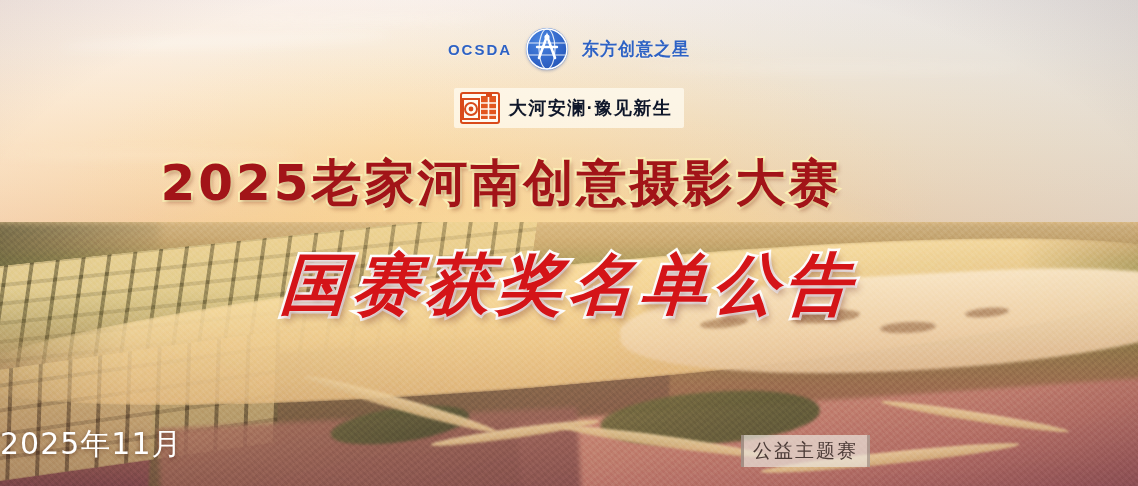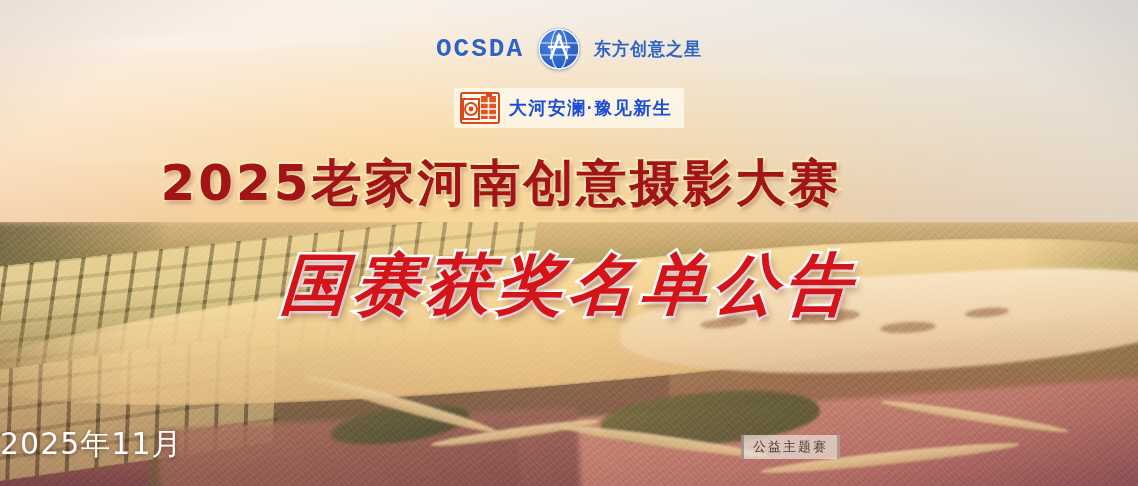--- a/index.html
+++ b/index.html
@@ -197,22 +197,22 @@
     pointer-events:none;
   }
 
   
   .logo-row{
     position:absolute; left:0; top:28px; width:1138px;
     display:flex; align-items:center; justify-content:center; gap:14px;
     z-index:6;
   }
   .ocsda-text{
-    font-family:Liberation Mono, monospace;
-    font-size:26px; font-weight:700; letter-spacing:2px;
+    font-family:Liberation Sans, sans-serif;
+    font-size:15px; font-weight:700; letter-spacing:2px;
     color:#2e62c4;
     text-shadow:0 1px 1px rgba(255,255,255,.55);
   }
   .globe{
     width:42px; height:42px; border-radius:50%;
     background:radial-gradient(circle at 36% 30%, #4b86e0 0%, #2f63c6 58%, #1d4aa5 100%);
     position:relative; flex:none;
     box-shadow:0 1px 3px rgba(40,70,140,.35);
   }
   .globe svg{ position:absolute; left:0; top:0; }
@@ -237,21 +237,21 @@
   }
   .seal-mark{
     width:40px; height:32px; flex:none;
     border:2px solid #d94a1a; border-radius:3px;
     position:relative; background:rgba(255,255,255,.55);
   }
   .seal-mark svg{ position:absolute; left:0; top:0; }
   .seal-text{
     font-family:Liberation Sans, sans-serif;
     font-size:18px; font-weight:700; letter-spacing:1.5px;
-    color:#1d4ed8; white-space:nowrap;
+    color:#0f172a; white-space:nowrap;
   }
 
   
   .title-main{
     position:absolute; left:0; top:150px; width:1002px;
     text-align:center; z-index:7;
     font-family:"DejaVu Sans",sans-serif;
     font-size:50px; font-weight:700; letter-spacing:3px;
     color:#A21418;
     -webkit-text-stroke:4px #FBEFB6;
@@ -288,21 +288,21 @@
   }
 
   
   .badge{
     position:absolute; left:741px; top:435px; z-index:7;
     padding:3px 9px;
     background:rgba(233,228,220,.70);
     border-left:3px solid rgba(120,100,90,.55);
     border-right:3px solid rgba(120,100,90,.45);
     font-family:"DejaVu Sans",sans-serif;
-    font-size:13px; letter-spacing:2px; font-weight:500;
+    font-size:19px; letter-spacing:2px; font-weight:500;
     color:#4a3a36;
     white-space:nowrap;
   }
 </style>
 </head>
 <body>
 
 <div class="poster">
 
   <div class="sky">

